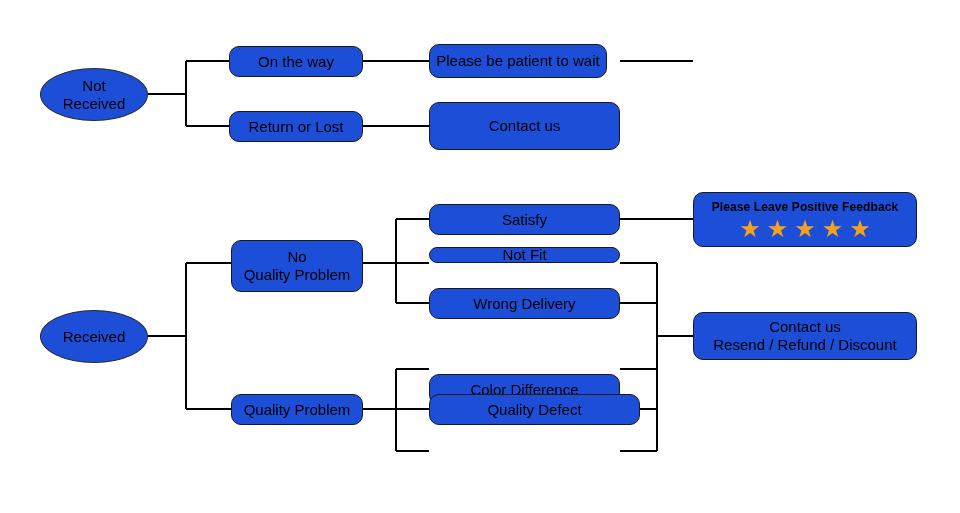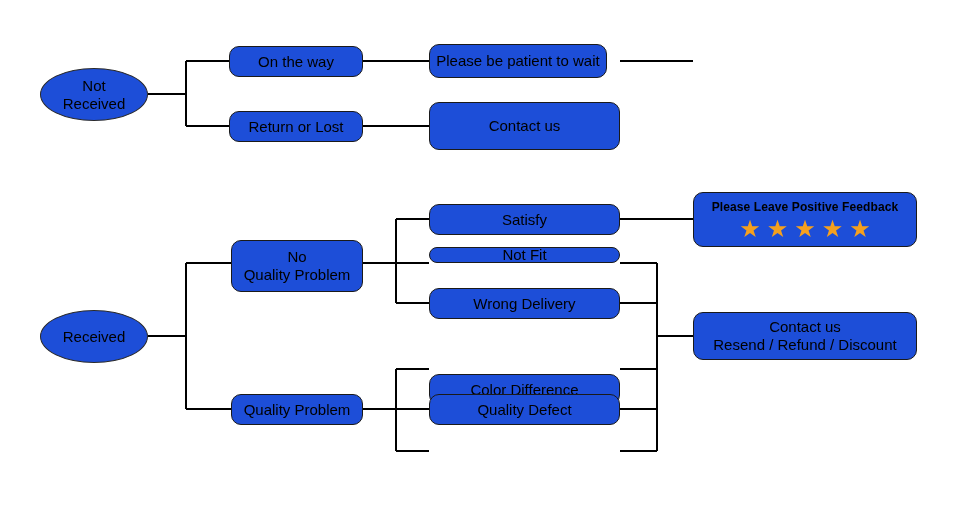--- a/index.html
+++ b/index.html
@@ -204,21 +204,21 @@
       <span>Wrong Delivery</span>
     </span>
   </div>
 
   <div class="node rounded" style="left:429px; top:354px; width:191px; height:31px;margin-top:20px;">
     <span class="lines">
       <span>Color Difference</span>
     </span>
   </div>
 
-  <div class="node rounded" style="left:429px; top:394px; width:191px; height:31px;">
+  <div class="node rounded" style="left:429px; top:394px; width:211px; height:31px;">
     <span class="lines">
       <span>Quality Defect</span>
     </span>
   </div>
 
 
   <div class="node rounded feedback-node" style="left:693px; top:192px; width:224px; height:55px;">
     <span class="feedback-title">Please Leave Positive Feedback</span>
     <span class="stars">
       <span class="star" style="color: rgb(245, 160, 30);">★</span>

